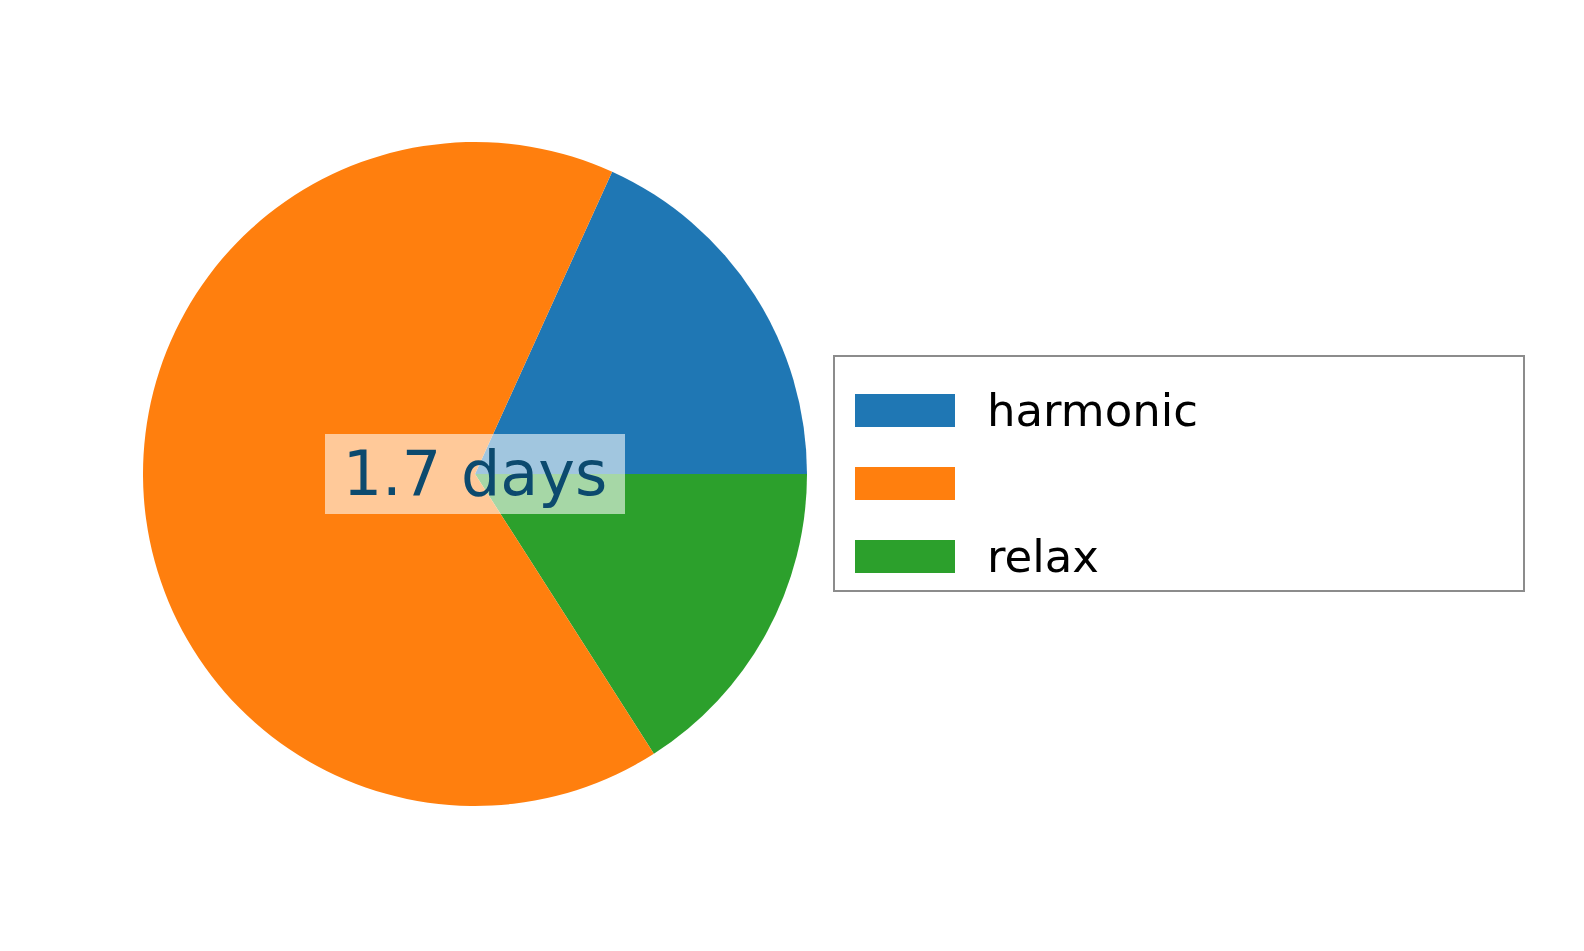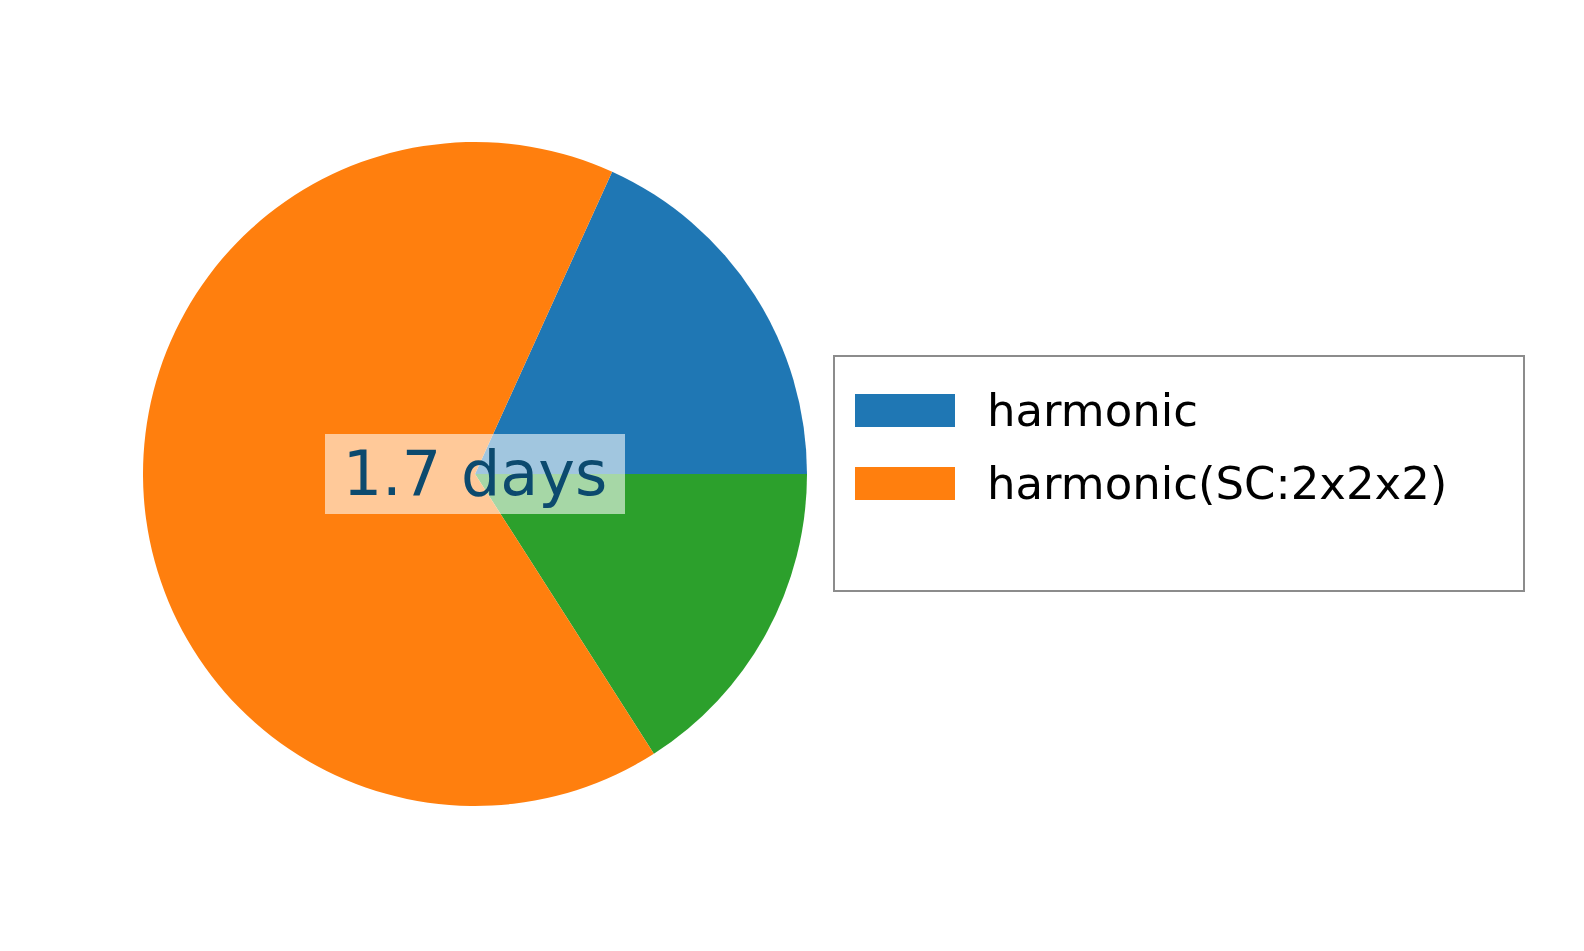--- a/index.html
+++ b/index.html
@@ -118,18 +118,21 @@
   </div>
 
   <div id="legend">
     <div id="legend-entries">
         <div class="legend-entry">
           <span class="legend-swatch" style="background: rgb(31, 119, 180);"></span>
           <span class="legend-label">harmonic</span>
         </div>
         <div class="legend-entry">
           <span class="legend-swatch" style="background: rgb(255, 127, 14);"></span>
-          <span class="legend-label">harmonic(SC:2x2x2)</span>
+        </div>
+        <div class="legend-entry">
+          <span class="legend-swatch" style="background: rgb(44, 160, 44);"></span>
+          <span class="legend-label">relax</span>
         </div>
       </div>
   </div>
 
 </div>
 
 </body></html>

